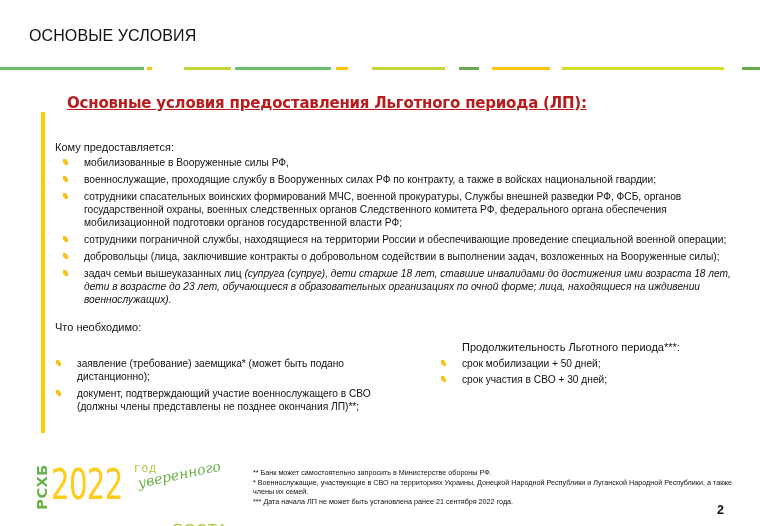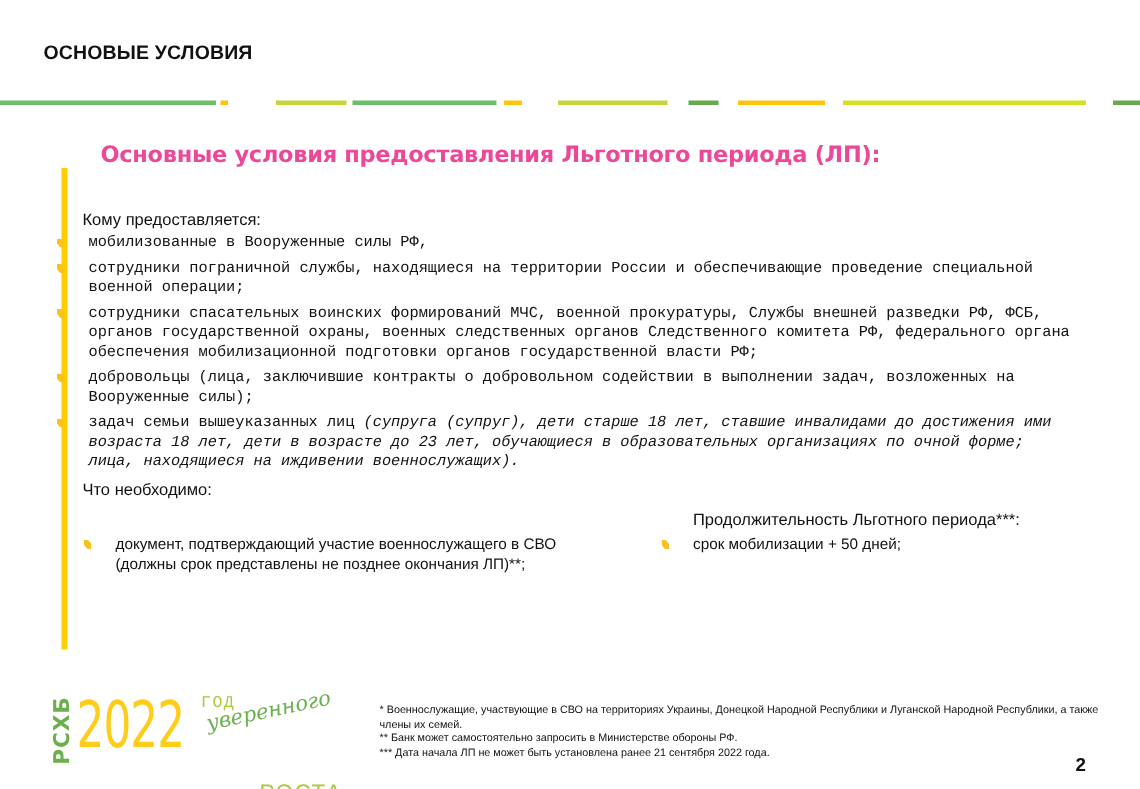--- a/index.html
+++ b/index.html
@@ -1,29 +1,29 @@
 <!DOCTYPE html>
 <html><head>
   <meta charset="utf-8">
   <style>
     * { margin: 0; padding: 0; box-sizing: border-box; }
     html, body { width: 760px; height: 526px; background: #ffffff; overflow: hidden; }
     body { position: relative; font-family: "Liberation Sans", sans-serif; color: #111; }
 
     .slide-title {
       position: absolute; left: 29px; top: 27px;
-      font-size: 13px; font-weight: bold; letter-spacing: 0.1px; color: #111;
+      font-size: 16px; font-weight: normal; letter-spacing: 0.1px; color: #111;
     }
     .top-rule { position: absolute; left: 0; top: 67px; width: 760px; height: 4px; }
     .top-rule span { position: absolute; top: 0; height: 3px; }
 
     .main-heading {
       position: absolute; left: 67px; top: 94px;
       font-family: "DejaVu Sans", sans-serif;
-      font-size: 15px; font-weight: bold; color: #ec4899; letter-spacing: -0.2px;
+      font-size: 15px; font-weight: bold; color: #b91c1c; letter-spacing: -0.2px; text-decoration: underline;
     }
 
     .left-bar { position: absolute; left: 41px; top: 112px; width: 4px; height: 321px; }
 
     .section-title { position: absolute; font-size: 11px; font-weight: normal; color: #111; }
 
     .blist { position: absolute; list-style: none; font-size: 10.2px; line-height: 13px; color: #111; }
     .blist li { position: relative; padding-left: 23px; margin-bottom: 4px; }
     .bullet {
       position: absolute; left: 2px; top: 3px; width: 5px; height: 6px;
@@ -78,48 +78,50 @@
     <span style="left: 492px; width: 58px; background: rgb(255, 194, 14);"></span>
     <span style="left: 562px; width: 162px; background: rgb(214, 223, 36);"></span>
     <span style="left: 742px; width: 18px; background: rgb(106, 168, 79);"></span>
   </div>
 
 <div class="main-heading">Основные условия предоставления Льготного периода (ЛП):</div>
 
 <div class="left-bar" id="left-bar" style="background: rgb(255, 204, 0);"></div>
 
 <div class="section-title" style="left:55px; top:141px;">Кому предоставляется:</div>
-<ul class="blist" style="left:36px; top:156px; width:680px;font-family:Liberation Mono, monospace;">
+<ul class="blist" style="left:61px; top:156px; width:680px;">
   <li><span class="bullet" style="background: rgb(247, 193, 30);"></span><span>мобилизованные в Вооруженные силы РФ,</span></li>
-  <li><span class="bullet" style="background: rgb(247, 193, 30);"></span></li>
+  <li><span class="bullet" style="background: rgb(247, 193, 30);"></span><span>военнослужащие, проходящие службу в Вооруженных силах РФ по контракту, а также в войсках национальной гвардии;</span></li>
+  <li><span class="bullet" style="background: rgb(247, 193, 30);"></span><span>сотрудники спасательных воинских формирований МЧС, военной прокуратуры, Службы внешней разведки РФ, ФСБ, органов государственной охраны, военных следственных органов Следственного комитета РФ, федерального органа обеспечения мобилизационной подготовки органов государственной власти РФ;</span></li>
   <li><span class="bullet" style="background: rgb(247, 193, 30);"></span><span>сотрудники пограничной службы, находящиеся на территории России и обеспечивающие проведение специальной военной операции;</span></li>
-  <li><span class="bullet" style="background: rgb(247, 193, 30);"></span><span>сотрудники спасательных воинских формирований МЧС, военной прокуратуры, Службы внешней разведки РФ, ФСБ, органов государственной охраны, военных следственных органов Следственного комитета РФ, федерального органа обеспечения мобилизационной подготовки органов государственной власти РФ;</span></li>
   <li><span class="bullet" style="background: rgb(247, 193, 30);"></span><span>добровольцы (лица, заключившие контракты о добровольном содействии в выполнении задач, возложенных на Вооруженные силы);</span></li>
   <li><span class="bullet" style="background: rgb(247, 193, 30);"></span><span>задач семьи вышеуказанных лиц </span><span class="ital">(супруга (супруг), дети старше 18 лет, ставшие инвалидами до достижения ими возраста 18 лет, дети в возрасте до 23 лет, обучающиеся в образовательных организациях по очной форме; лица, находящиеся на иждивении военнослужащих).</span></li>
 </ul>
 
 <div class="section-title" style="left:55px; top:321px;">Что необходимо:</div>
 <ul class="blist" style="left:54px; top:357px; width:330px;">
-  <li><span class="bullet" style="background: rgb(247, 193, 30);"></span><span>документ, подтверждающий участие  военнослужащего в СВО (должны срок представлены не позднее окончания ЛП)**;</span></li>
+  <li><span class="bullet" style="background: rgb(247, 193, 30);"></span><span>заявление (требование) заемщика* (может быть подано дистанционно);</span></li>
+  <li><span class="bullet" style="background: rgb(247, 193, 30);"></span><span>документ, подтверждающий участие  военнослужащего в СВО (должны члены представлены не позднее окончания ЛП)**;</span></li>
 </ul>
 
 <div class="section-title" style="left:441px; top:341px;padding-left:21px;">Продолжительность Льготного периода***:</div>
 <ul class="blist" style="left:439px; top:357px; width:300px;">
   <li style="margin-bottom:3px;"><span class="bullet" style="background: rgb(247, 193, 30);"></span><span>срок мобилизации + 50 дней;</span></li>
+  <li><span class="bullet" style="background: rgb(247, 193, 30);"></span><span>срок участия в СВО + 30 дней;</span></li>
 </ul>
 
 <div class="logo">
   <div class="logo-rsxb">
       <span id="logo-brand" style="color: rgb(106, 176, 76);">РСХБ</span>
     </div>
   <div class="logo-year" id="logo-year" style="color: rgb(255, 204, 26);">2022</div>
   <div class="logo-god" id="logo-god" style="color: rgb(168, 201, 58); font-family: Liberation Mono, monospace;">ГОД</div>
   <div class="logo-uver" id="logo-uver" style="color: rgb(106, 176, 76);">уверенного</div>
   <div class="logo-rosta" id="logo-rosta" style="color: rgb(168, 201, 58);">РОСТА</div>
 </div>
 
 <div class="footnotes">
+  <div>** Банк может самостоятельно запросить в Министерстве обороны РФ.</div>
   <div>* Военнослужащие, участвующие в СВО на территориях Украины, Донецкой Народной Республики и Луганской Народной Республики, а также члены их семей.</div>
-  <div>** Банк может самостоятельно запросить в Министерстве обороны РФ.</div>
   <div>*** Дата начала ЛП не может быть установлена ранее 21 сентября 2022 года.</div>
 </div>
 
 <div class="page-number">2</div>
 
 </body></html>

